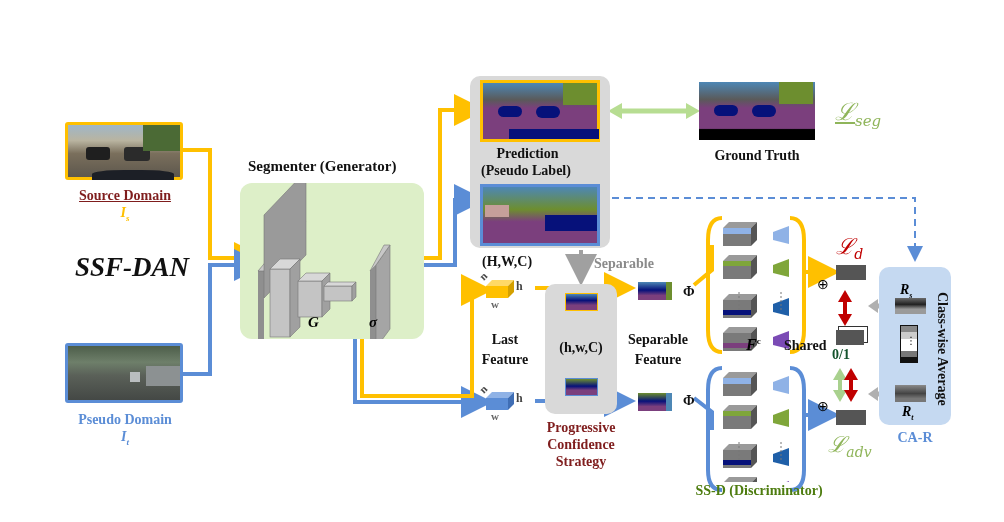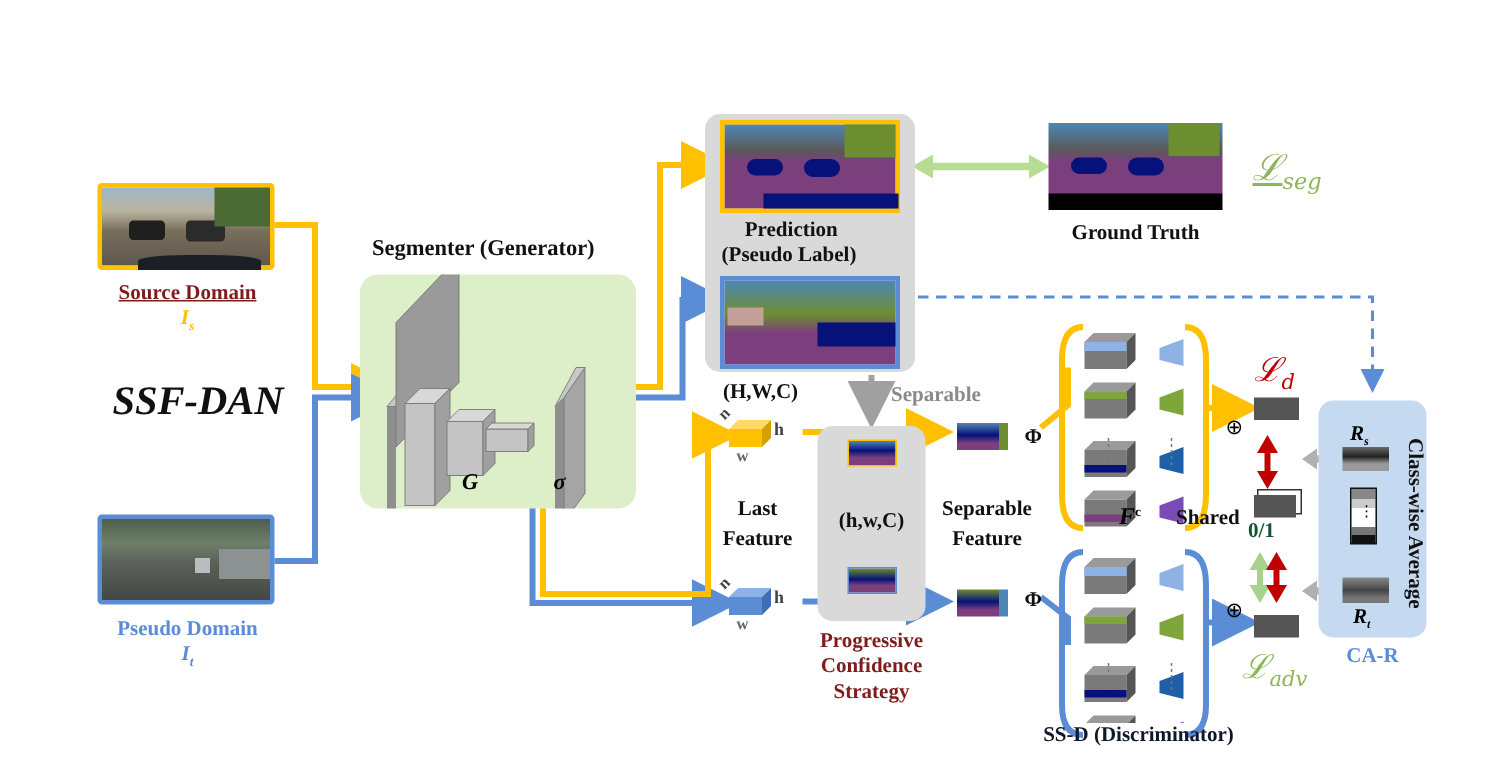--- a/index.html
+++ b/index.html
@@ -234,21 +234,21 @@
       <polygon points="24,273 30,267 58,267 52,273" fill="#9a9a9a"></polygon>
       <polygon points="52,273 58,267 58,285 52,291" fill="#555"></polygon>
       <rect x="24" y="283" width="28" height="5" fill="#7b3f7d"></rect>
       <polygon points="74,277 90,271 90,289 74,285" fill="#7B4BB5"></polygon>
     </g>
     <line x1="40" x2="40" y1="232" y2="252" stroke="#777" stroke-dasharray="2,2"></line>
     <line x1="82" x2="82" y1="232" y2="252" stroke="#777" stroke-dasharray="2,2"></line>
   </svg>
 <div class="abs" style="left:726px;top:336px;font-weight:bold;font-size:14px;margin-left:20px;"><i style="font-size:16px">F</i><sup style="font-size:9px">c</sup></div>
 <div class="lbl abs" style="left:758px;top:338px;padding-left:26px;">Shared</div>
-<div class="lbl abs" style="left:682px;top:483px;width:154px;color:#0f172a;font-size:14px;">SS-D (Discriminator)</div>
+<div class="lbl abs" style="left:682px;top:483px;width:154px;color:#4d7c0f;font-size:14px;">SS-D (Discriminator)</div>
 
 <div class="abs" style="left:817px;top:276px;font-size:14px;">⊕</div>
 <div class="abs" style="left:817px;top:398px;font-size:14px;">⊕</div>
 
 <div class="img" style="left:836px;top:265px;width:30px;height:15px;background:#555;"></div>
 <div class="img" style="left:836px;top:330px;width:28px;height:15px;background:#555;box-shadow:3px -3px 0 0 #fff,3px -3px 0 1px #333;"></div>
 <div class="lbl abs" style="left:832px;top:347px;font-size:14px;color:#14532d;">0/1</div>
 <div class="img" style="left:836px;top:410px;width:30px;height:15px;background:#555;"></div>
 
 <div class="abs" style="left:836px;top:230px;font-family:'DejaVu Serif',serif;font-style:italic;font-size:22px;color:#C00000;"><span>ℒ</span><sub style="font-size:14px">d</sub></div>

